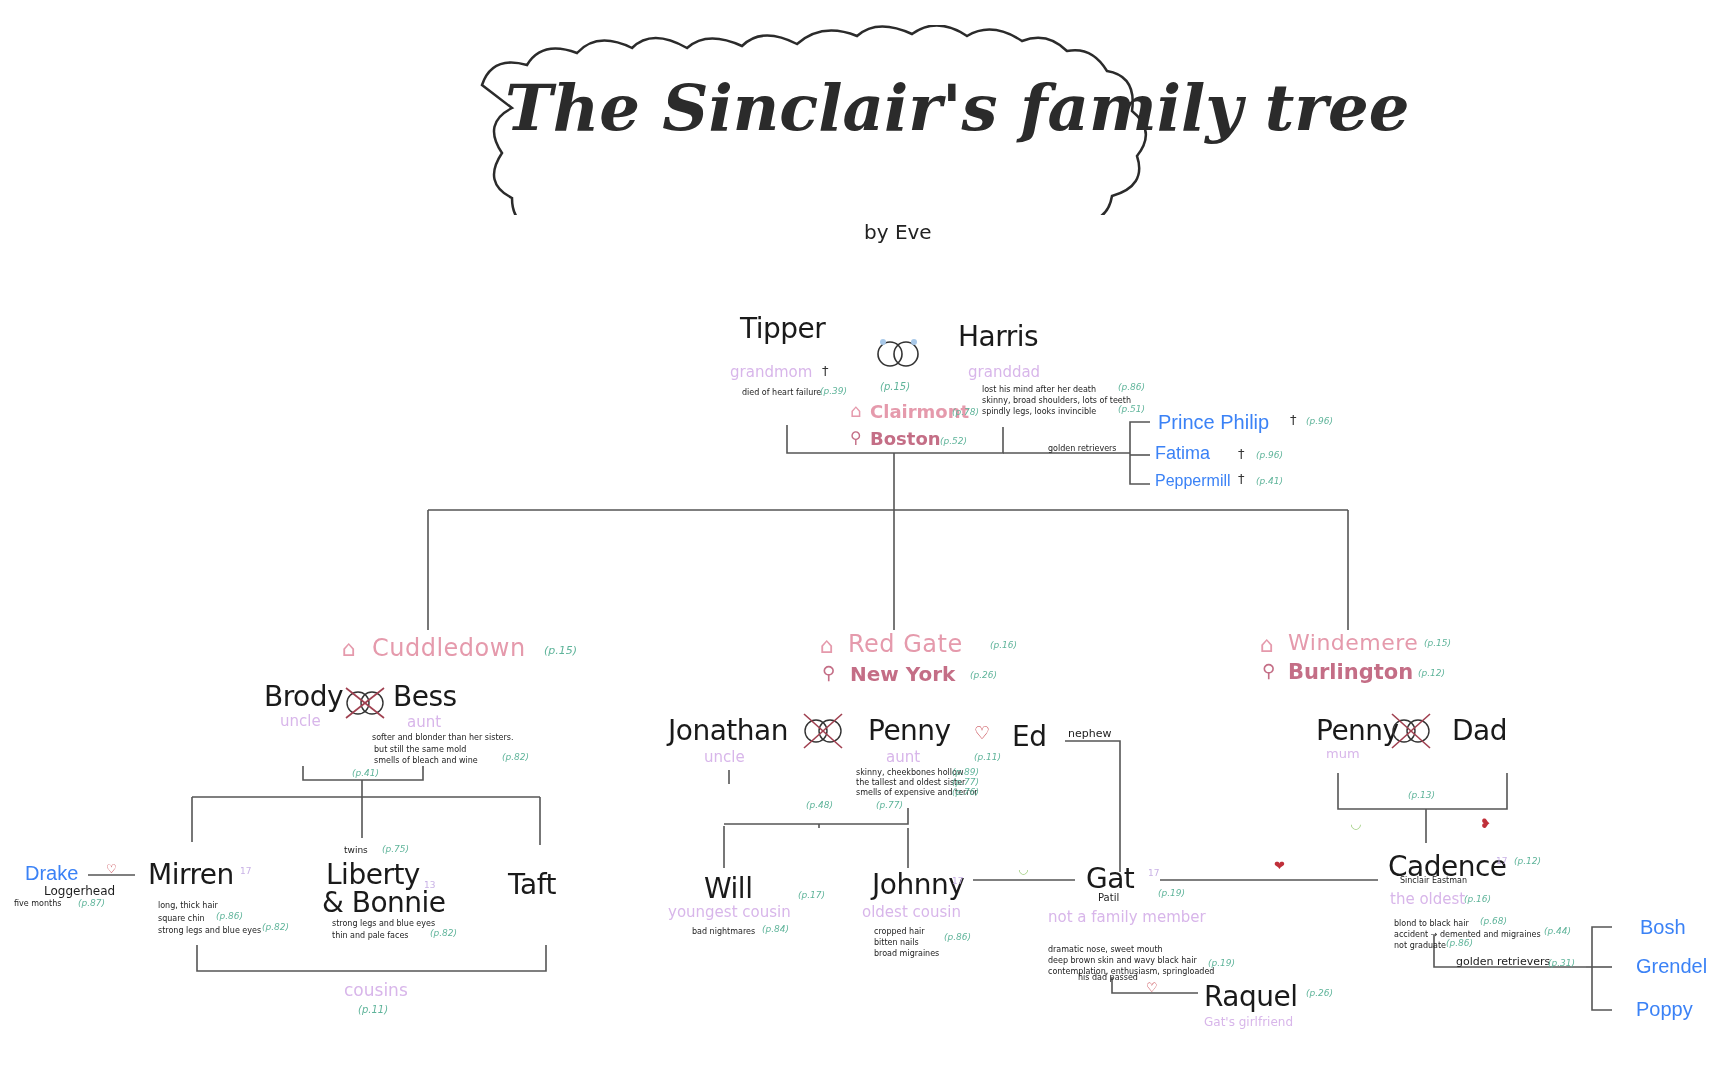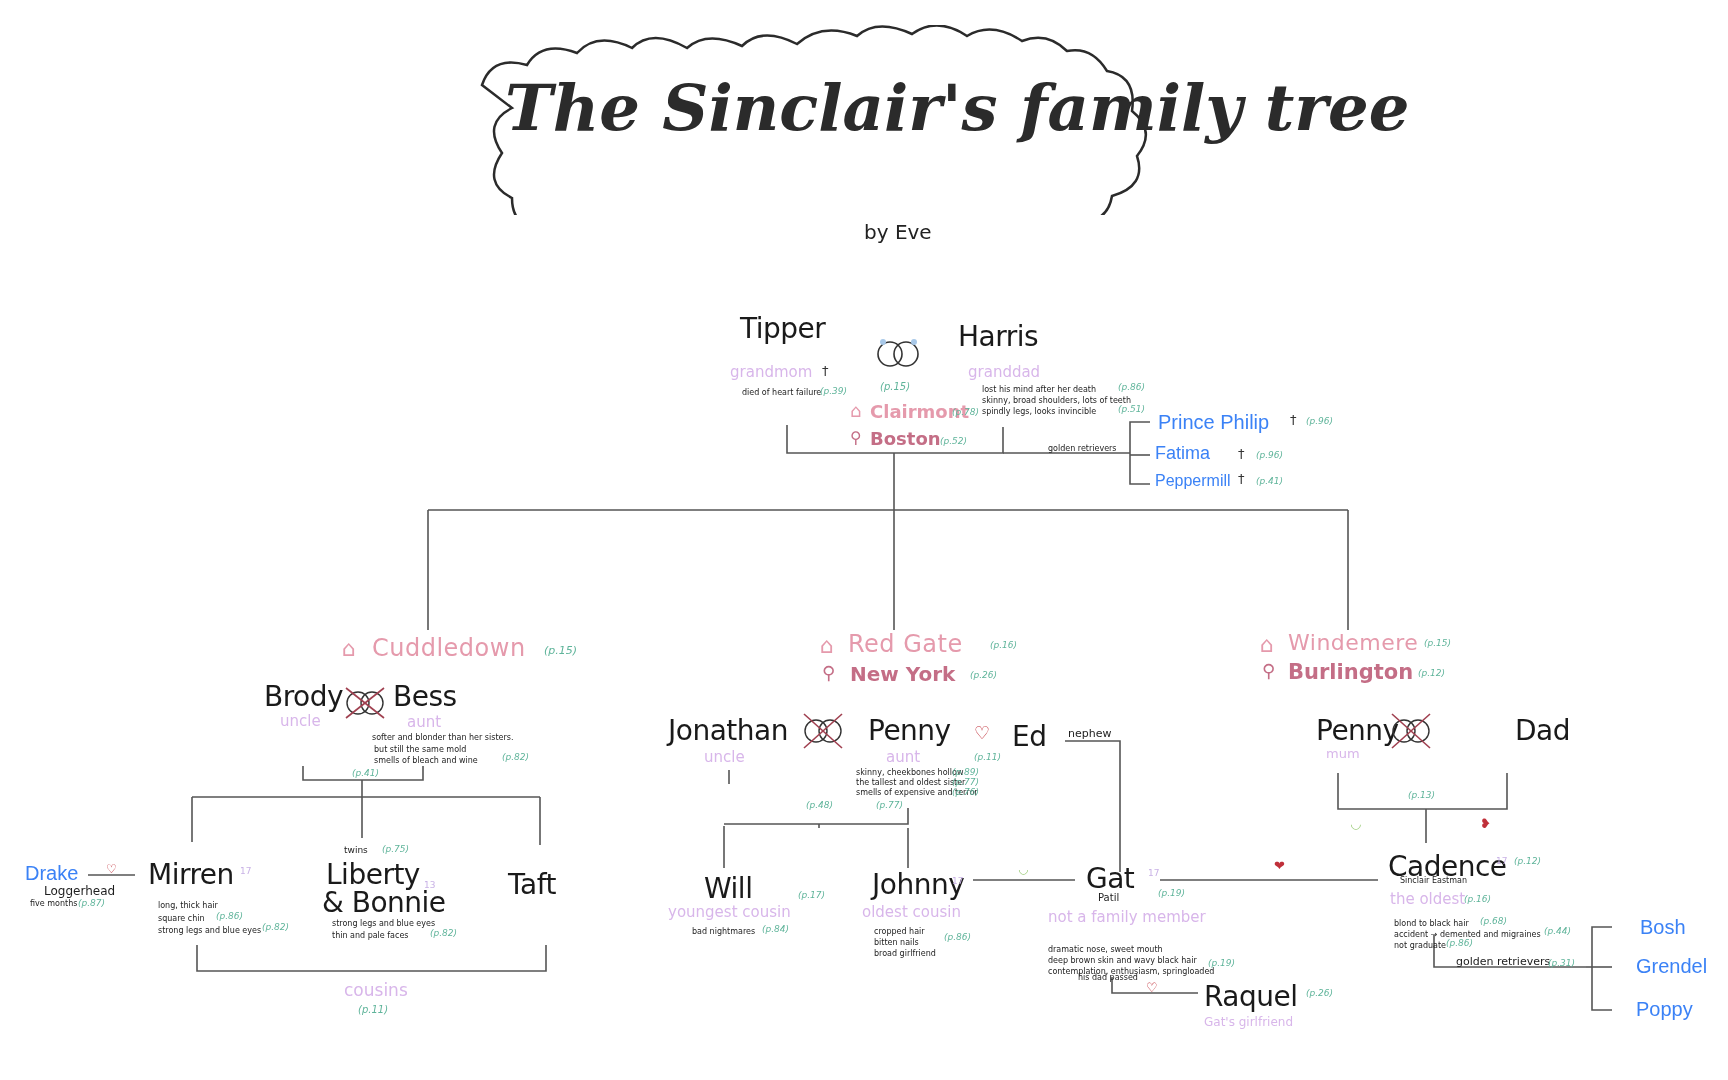--- a/index.html
+++ b/index.html
@@ -123,21 +123,21 @@
 <div class="abs name" style="left:393px;top:680px">Bess</div>
 <div class="abs role" style="left:407px;top:713px">aunt</div>
 <div class="abs note" style="left:372px;top:732px">softer and blonder than her sisters.</div>
 <div class="abs note" style="left:374px;top:744px">but still the same mold</div>
 <div class="abs note" style="left:374px;top:755px">smells of bleach and wine</div>
 <div class="abs ref" style="left:502px;top:752px">(p.82)</div>
 <div class="abs ref" style="left:352px;top:768px">(p.41)</div>
 
 <div class="abs name-sm" style="left:25px;top:862px">Drake</div>
 <div class="abs" style="left:44px;top:884px;font-size:12px">Loggerhead</div>
-<div class="abs note" style="left:30px;top:898px">five months</div>
+<div class="abs note" style="left:14px;top:898px">five months</div>
 <div class="abs ref" style="left:78px;top:898px">(p.87)</div>
 <div class="abs" style="left:106px;top:862px;font-size:12px;color:#c0303a">♡</div>
 <div class="abs name" style="left:148px;top:858px">Mirren</div>
 <div class="abs age" style="left:240px;top:866px">17</div>
 <div class="abs note" style="left:158px;top:900px">long, thick hair</div>
 <div class="abs note" style="left:158px;top:913px">square chin</div>
 <div class="abs ref" style="left:216px;top:911px">(p.86)</div>
 <div class="abs note" style="left:158px;top:925px">strong legs and blue eyes</div>
 <div class="abs ref" style="left:262px;top:922px">(p.82)</div>
 
@@ -188,21 +188,21 @@
 <div class="abs role" style="left:668px;top:903px">youngest cousin</div>
 <div class="abs note" style="left:692px;top:926px">bad nightmares</div>
 <div class="abs ref" style="left:762px;top:924px">(p.84)</div>
 
 <div class="abs name" style="left:872px;top:868px">Johnny</div>
 <div class="abs age" style="left:952px;top:876px">17</div>
 <div class="abs role" style="left:862px;top:903px">oldest cousin</div>
 <div class="abs note" style="left:874px;top:926px">cropped hair</div>
 <div class="abs note" style="left:874px;top:937px">bitten nails</div>
 <div class="abs ref" style="left:944px;top:932px">(p.86)</div>
-<div class="abs note" style="left:874px;top:948px">broad girlfriend</div>
+<div class="abs note" style="left:874px;top:948px">broad migraines</div>
 <div class="abs" style="left:1018px;top:862px;font-size:12px;color:#9ccc7a">◡</div>
 
 <div class="abs name" style="left:1086px;top:862px">Gat</div>
 <div class="abs age" style="left:1148px;top:868px">17</div>
 <div class="abs" style="left:1098px;top:892px;font-size:10px">Patil</div>
 <div class="abs ref" style="left:1158px;top:888px">(p.19)</div>
 <div class="abs role" style="left:1048px;top:908px">not a family member</div>
 <div class="abs note" style="left:1078px;top:972px">his dad passed</div>
 <div class="abs note" style="left:1048px;top:944px">dramatic nose, sweet mouth</div>
 <div class="abs note" style="left:1048px;top:955px">deep brown skin and wavy black hair</div>
@@ -221,21 +221,21 @@
 <div class="abs city" style="left:1288px;top:660px;font-size:21px">Burlington</div>
 <div class="abs ref" style="left:1418px;top:668px">(p.12)</div>
 <div class="abs name" style="left:1316px;top:714px">Penny</div>
 <div class="abs role" style="left:1326px;top:746px;font-size:13px">mum</div>
 <svg class="abs" style="left:1388px;top:710px" width="46" height="40">
   <circle cx="16" cy="21" r="11" fill="none" stroke="#333" stroke-width="1.4"></circle>
     <circle cx="30" cy="21" r="11" fill="none" stroke="#333" stroke-width="1.4"></circle>
   <line x1="4" y1="4" x2="42" y2="38" stroke="#a04050" stroke-width="1.6"></line>
     <line x1="42" y1="4" x2="4" y2="38" stroke="#a04050" stroke-width="1.6"></line>
 </svg>
-<div class="abs name" style="left:1515px;top:714px">Dad</div>
+<div class="abs name" style="left:1452px;top:714px">Dad</div>
 <div class="abs ref" style="left:1408px;top:790px">(p.13)</div>
 <div class="abs" style="left:1350px;top:816px;font-size:13px;color:#9ccc7a">◡</div>
 <div class="abs" style="left:1480px;top:816px;font-size:13px;color:#c0303a">❥</div>
 
 <div class="abs name" style="left:1388px;top:850px">Cadence</div>
 <div class="abs age" style="left:1496px;top:856px">17</div>
 <div class="abs ref" style="left:1514px;top:856px">(p.12)</div>
 <div class="abs" style="left:1400px;top:876px;font-size:8px">Sinclair Eastman</div>
 <div class="abs role" style="left:1390px;top:890px">the oldest</div>
 <div class="abs ref" style="left:1464px;top:894px">(p.16)</div>

